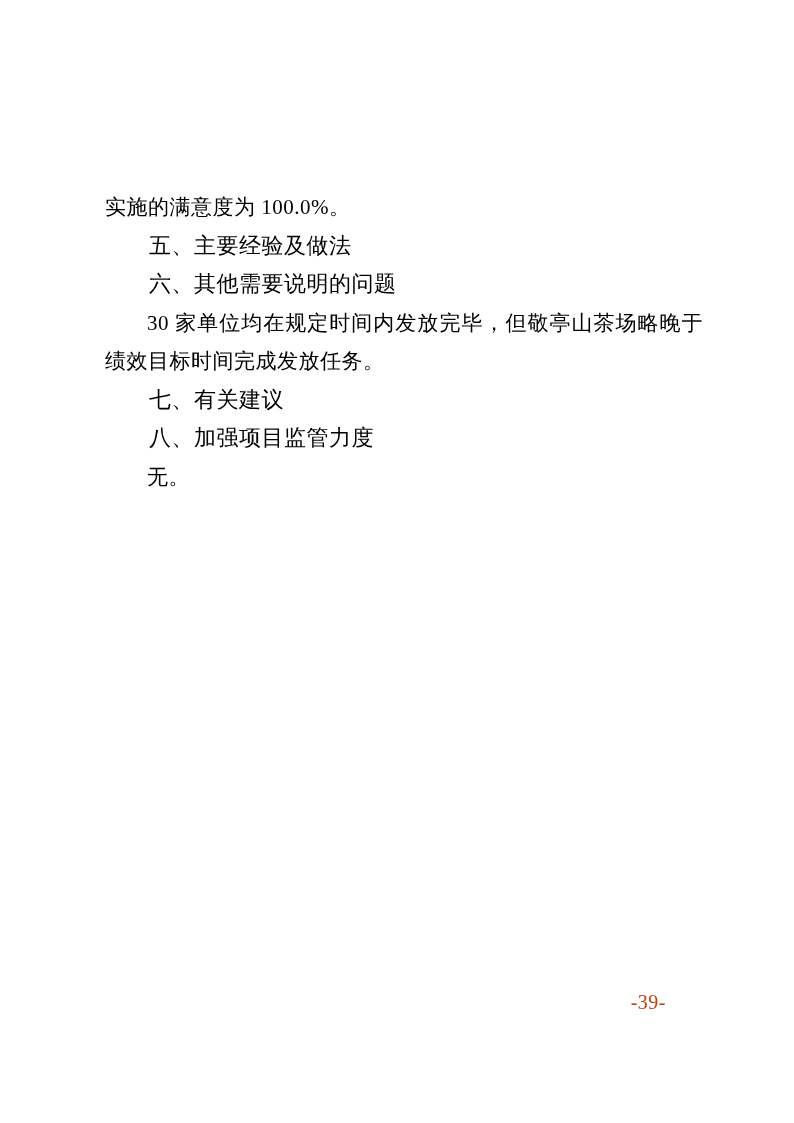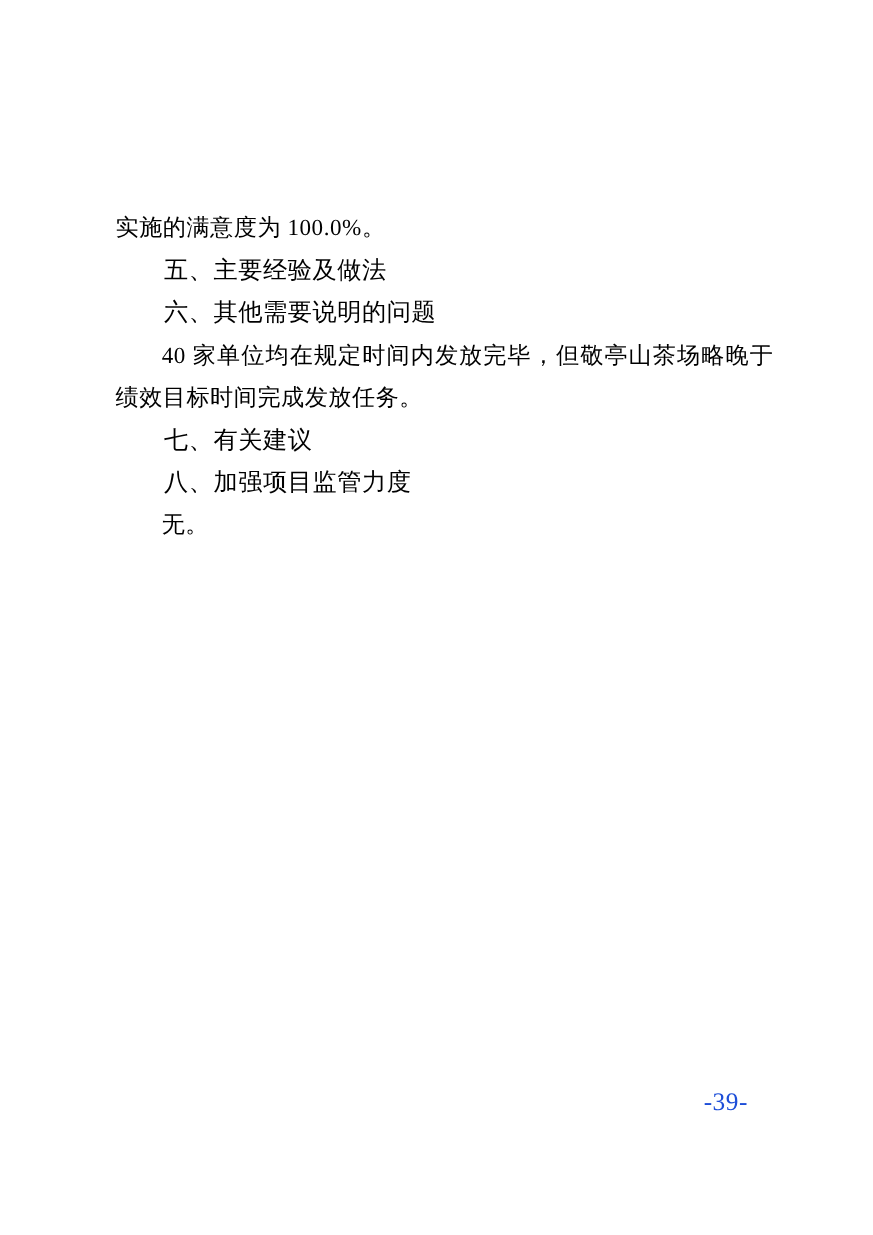--- a/index.html
+++ b/index.html
@@ -42,35 +42,35 @@
     text-indent: 2em;
     font-family: "Liberation Sans", "DejaVu Sans", sans-serif;
     font-weight: 400;
     font-size: 22px;
     text-align: left;
     letter-spacing: 0.5px;
   }
   .page-number {
     position: absolute;
     top: 991px;
-    right: 114px;
-    font-size: 23px;
+    right: 128px;
+    font-size: 20px;
     line-height: 22px;
     font-family: "Liberation Serif", "DejaVu Serif", serif;
-    color: #1d4ed8;
+    color: #c2410c;
     letter-spacing: 0.5px;
   }
 </style>
 </head>
 <body>
 
 <div class="page">
   <div class="content">
     <p class="body-cont">实施的满意度为 100.0%。</p>
     <p class="heading">五、主要经验及做法</p>
     <p class="heading">六、其他需要说明的问题</p>
-    <p class="body-para">40 家单位均在规定时间内发放完毕，但敬亭山茶场略晚于绩效目标时间完成发放任务。</p>
+    <p class="body-para">30 家单位均在规定时间内发放完毕，但敬亭山茶场略晚于绩效目标时间完成发放任务。</p>
     <p class="heading">七、有关建议</p>
     <p class="heading">八、加强项目监管力度</p>
     <p class="body-para">无。</p>
   </div>
   <div class="page-number">-39-</div>
 </div>
 
 </body></html>

